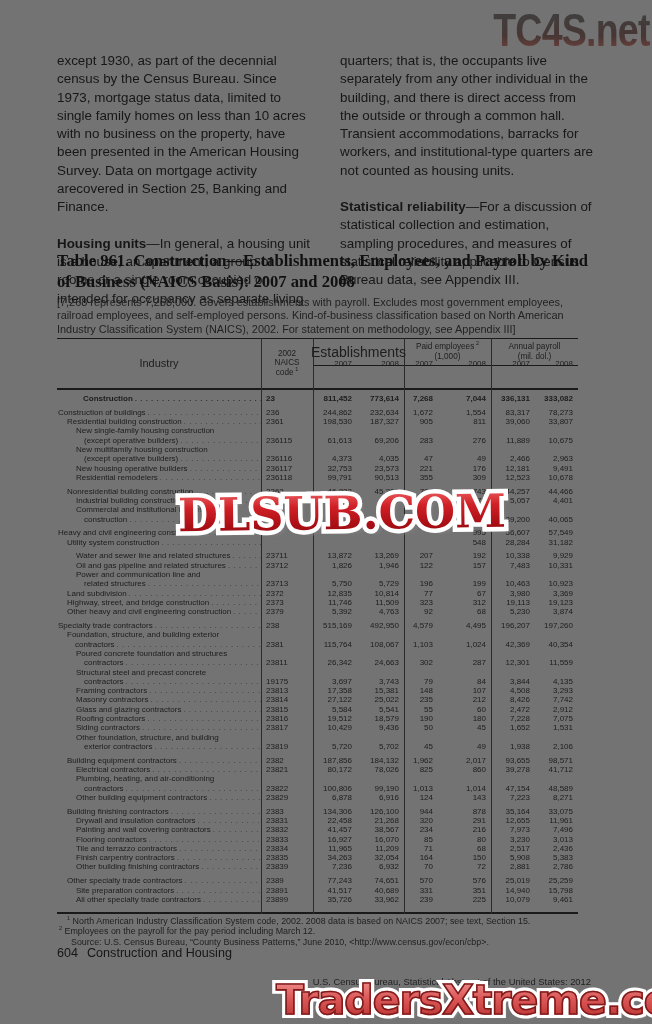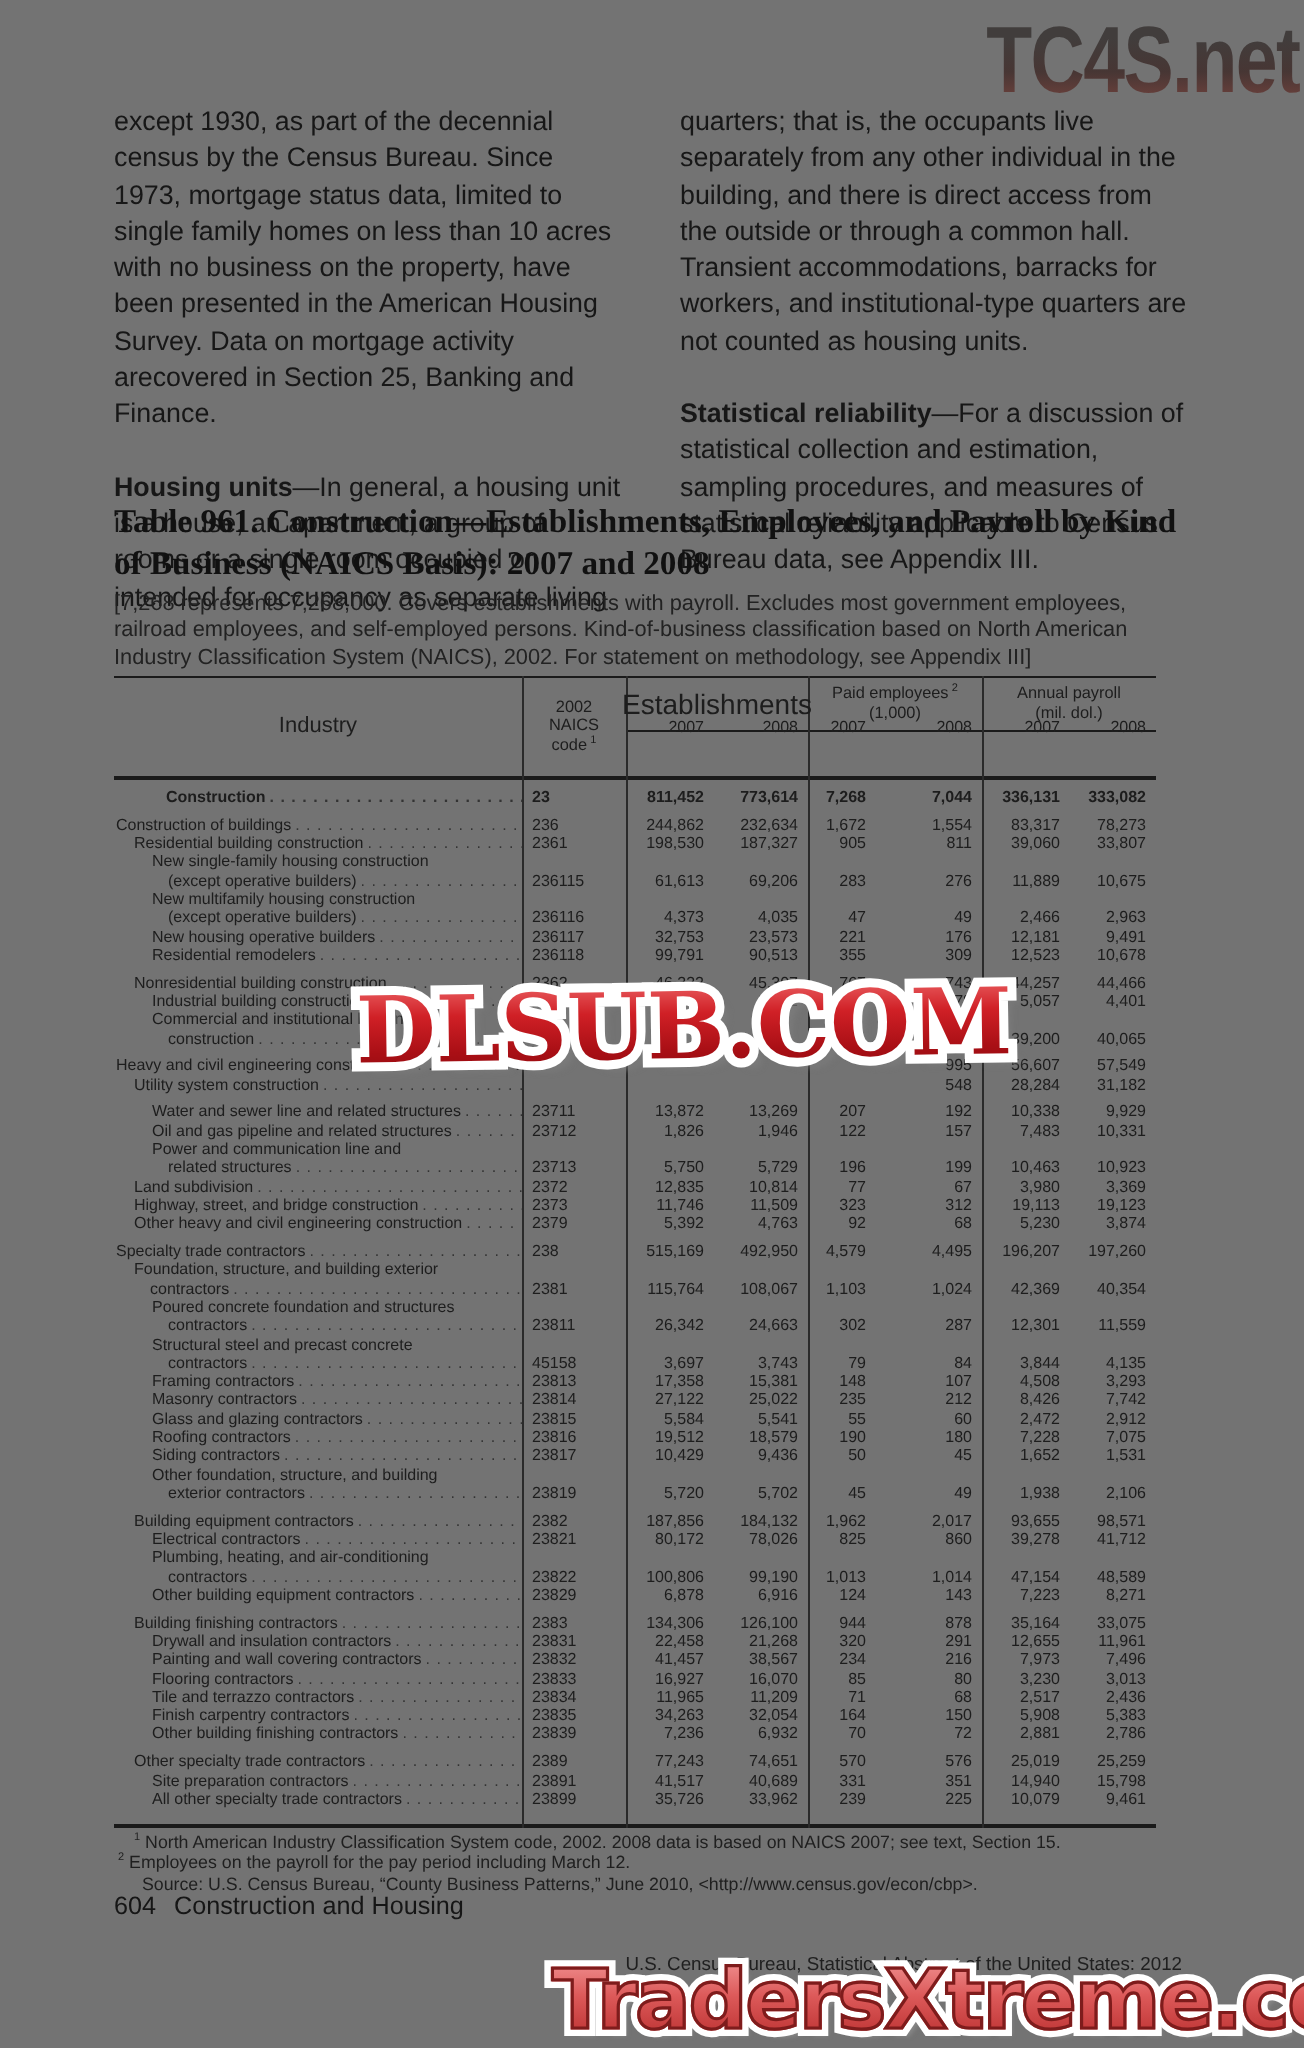--- a/index.html
+++ b/index.html
@@ -452,21 +452,21 @@
           <div class="cell num n5">11,559</div>
         </div>
         <div class="trow">
           <div class="lab ind2">
             <div class="l1">Structural steel and precast concrete</div>
             <div class="l2 leader">
               <span class="lt">contractors</span>
               <span class="dots"></span>
             </div>
           </div>
-          <div class="cell code">45158</div>
+          <div class="cell code">19175</div>
           <div class="cell num n0">3,697</div>
           <div class="cell num n1">3,743</div>
           <div class="cell num n2">79</div>
           <div class="cell num n3">84</div>
           <div class="cell num n4">3,844</div>
           <div class="cell num n5">4,135</div>
         </div>
         <div class="trow">
           <div class="lab ind2 leader">
             <span class="lt">Framing contractors</span>

